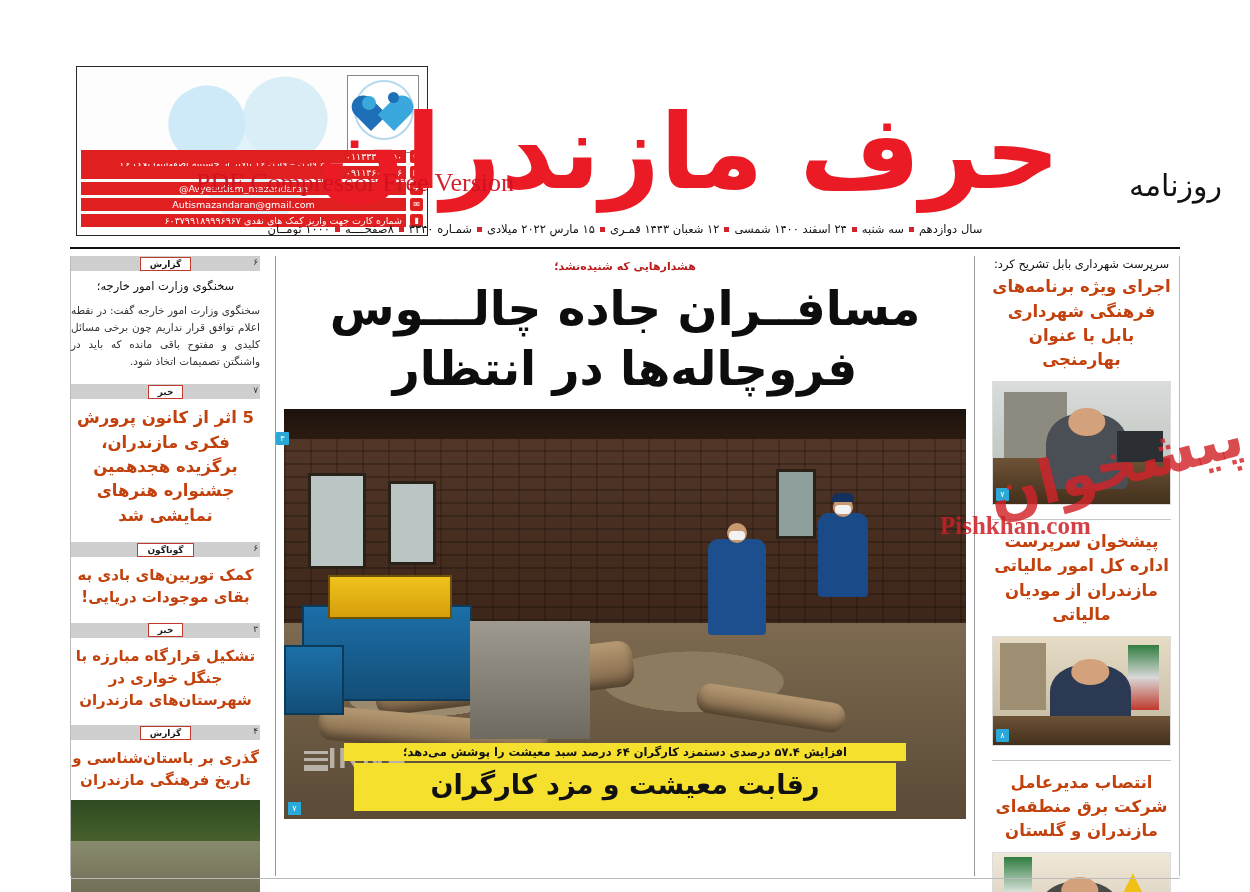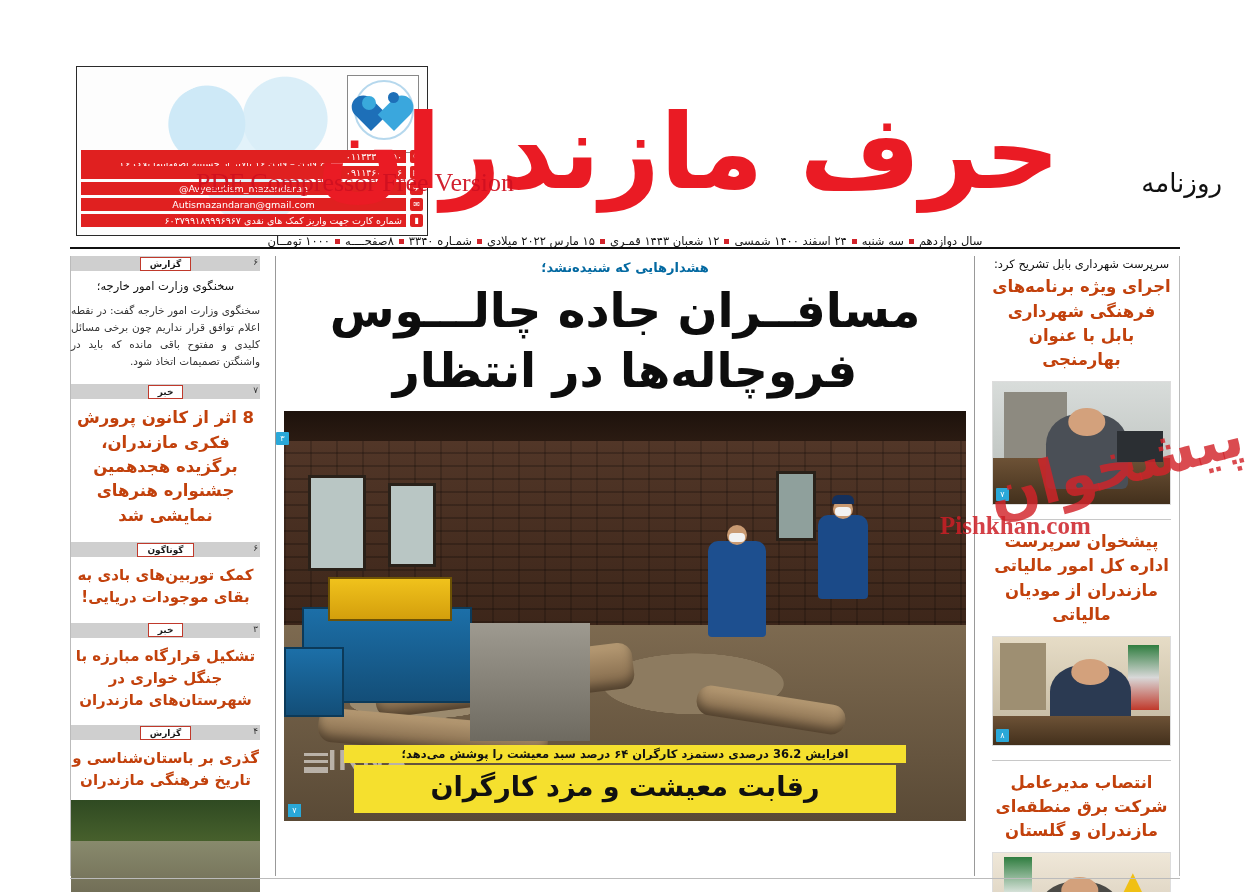--- a/index.html
+++ b/index.html
@@ -141,21 +141,21 @@
     color: #ea1b24;
     text-align: center;
     line-height: 120px;
     letter-spacing: -4px;
     white-space: nowrap;
     font-family: "DejaVu Sans", "Liberation Sans", sans-serif;
   }
   .rooznameh {
     position: absolute;
     right: 28px; top: 168px;
-    font-size: 26px;
+    font-size: 30px;
     color: #111;
     font-weight: normal;
   }
   .pdf-wm {
     position: absolute;
     left: 196px; top: 168px;
     font-family: "Liberation Serif", "DejaVu Serif", serif;
     font-size: 26px;
     font-weight: normal;
     color: #cf1020;
@@ -163,21 +163,20 @@
     white-space: nowrap;
     opacity: .92;
   }
   .dateline {
     position: absolute;
     left: 0; right: 0; top: 222px;
     text-align: center;
     font-size: 11.5px;
     color: #111;
     white-space: nowrap;
-    margin-top: 12px;
   }
   .dateline .sq {
     display: inline-block;
     width: 5px; height: 5px;
     background: #d2232a;
     margin: 0 5px;
     vertical-align: middle;
   }
   .rule {
     position: absolute;
@@ -277,23 +276,23 @@
     color: #fff;
     font-size: 8px;
     line-height: 13px;
     text-align: center;
     border-radius: 1px;
   }
 
   
   .main-over {
     text-align: center;
-    font-size: 13px;
-    font-weight: bold;
-    color: #0369a1;
+    font-size: 11px;
+    font-weight: bold;
+    color: #b91c1c;
     margin-top: 4px;
   }
   .main-head {
     text-align: center;
     font-size: 47px;
     font-weight: bold;
     color: #0d0d0d;
     line-height: 1.28;
     letter-spacing: -1px;
     margin-top: 6px;
@@ -544,21 +543,21 @@
         </div>
         <div class="art-over">سخنگوی وزارت امور خارجه؛</div>
         <div class="art-body">سخنگوی وزارت امور خارجه گفت: در نقطه اعلام توافق قرار نداریم چون برخی مسائل کلیدی و مفتوح باقی مانده که باید در واشنگتن تصمیمات اتخاذ شود.</div>
       </div>
 
       <div class="art-block">
         <div class="kicker-bar">
           <span class="pg">۷</span>
           <span class="tag">خبر</span>
         </div>
-        <div class="art-head">8 اثر از کانون پرورش فکری مازندران، برگزیده هجدهمین جشنواره هنرهای نمایشی شد</div>
+        <div class="art-head">5 اثر از کانون پرورش فکری مازندران، برگزیده هجدهمین جشنواره هنرهای نمایشی شد</div>
       </div>
 
       <div class="art-block">
         <div class="kicker-bar">
           <span class="pg">۶</span>
           <span class="tag">گوناگون</span>
         </div>
         <div class="art-head sm">کمک توربین‌های بادی به بقای موجودات دریایی!</div>
       </div>
 
@@ -614,21 +613,21 @@
           <div class="mask"></div>
         </div>
         <div class="mp-worker" style="right:98px;top:104px;width:50px;height:84px;background:#1b4a88;">
           <div class="head"></div>
           <div class="cap"></div>
           <div class="mask"></div>
         </div>
 
         <div class="irna">IRNA</div>
 
-        <div class="cap-strip">افزایش 36.2 درصدی دستمزد کارگران ۶۴ درصد سبد معیشت را پوشش می‌دهد؛</div>
+        <div class="cap-strip">افزایش ۵۷.۴ درصدی دستمزد کارگران ۶۴ درصد سبد معیشت را پوشش می‌دهد؛</div>
         <div class="cap-head">رقابت معیشت و مزد کارگران</div>
         <div class="mp-badge">۷</div>
       </div>
       <div class="pgbadge" style="left:0px;top:176px;">۳</div>
     </div>
 
     <div class="col-right">
 
       <div class="art-block">
         <div class="art-over">سرپرست شهرداری بابل تشریح کرد:</div>

